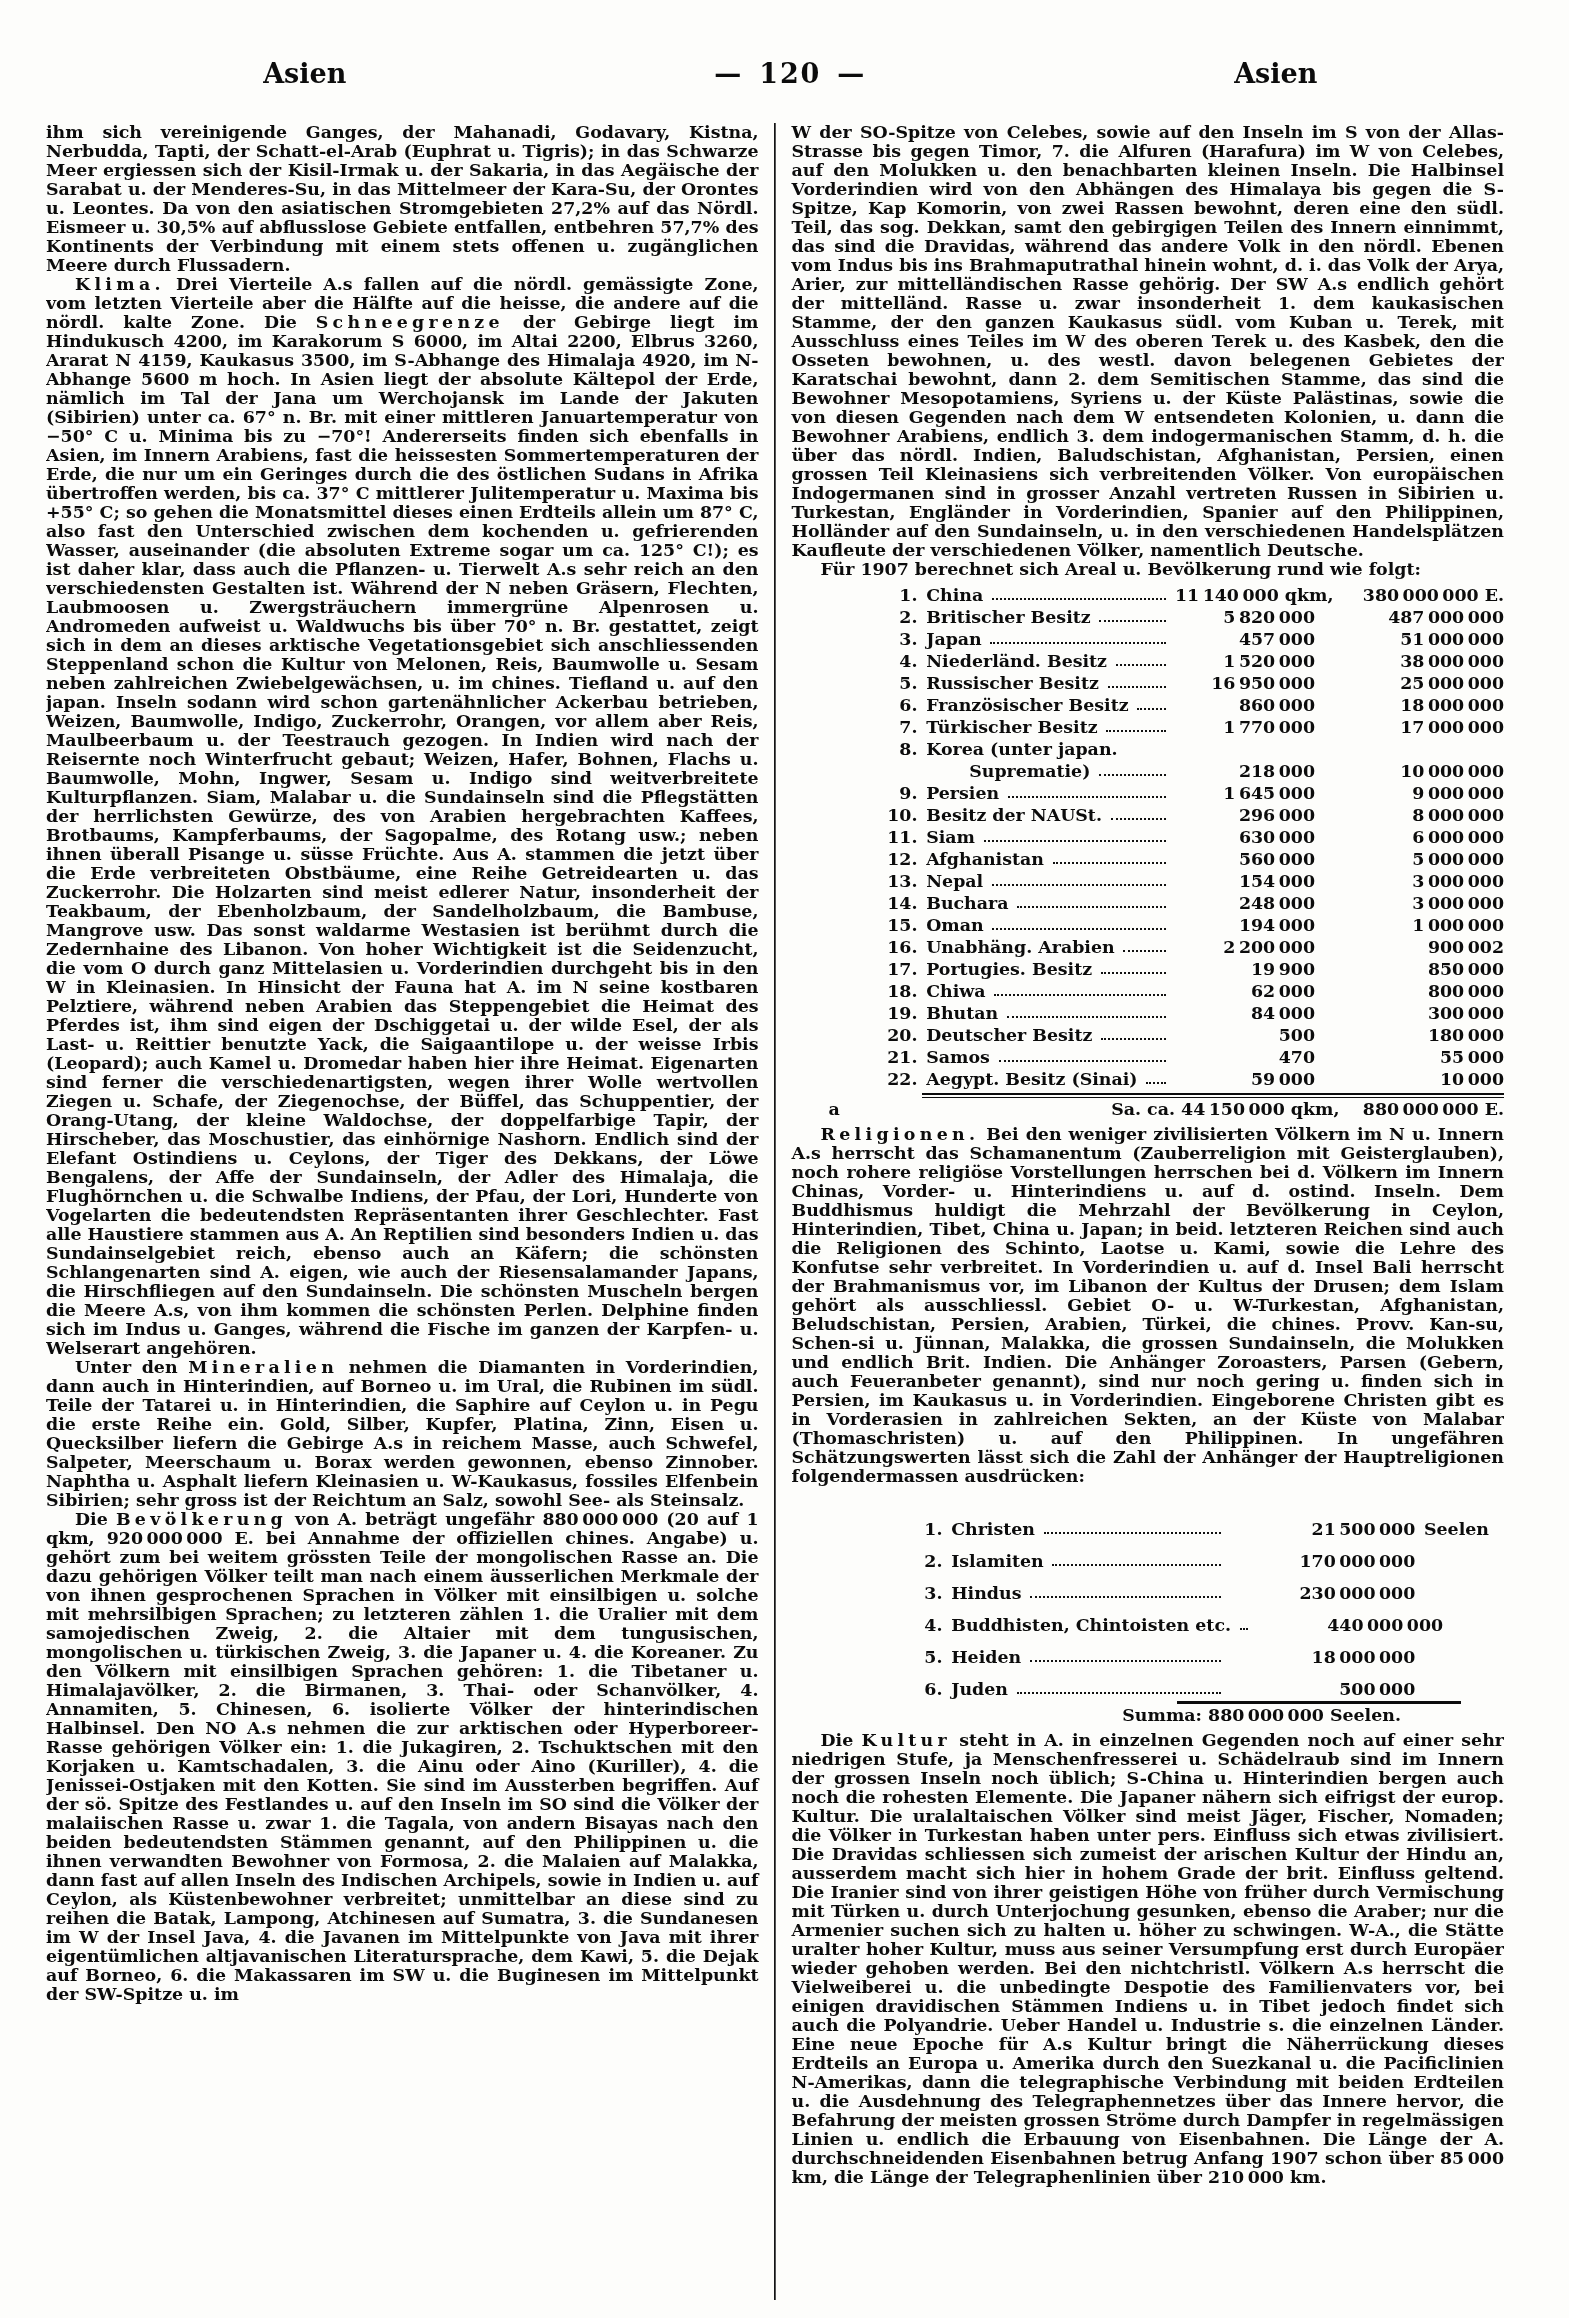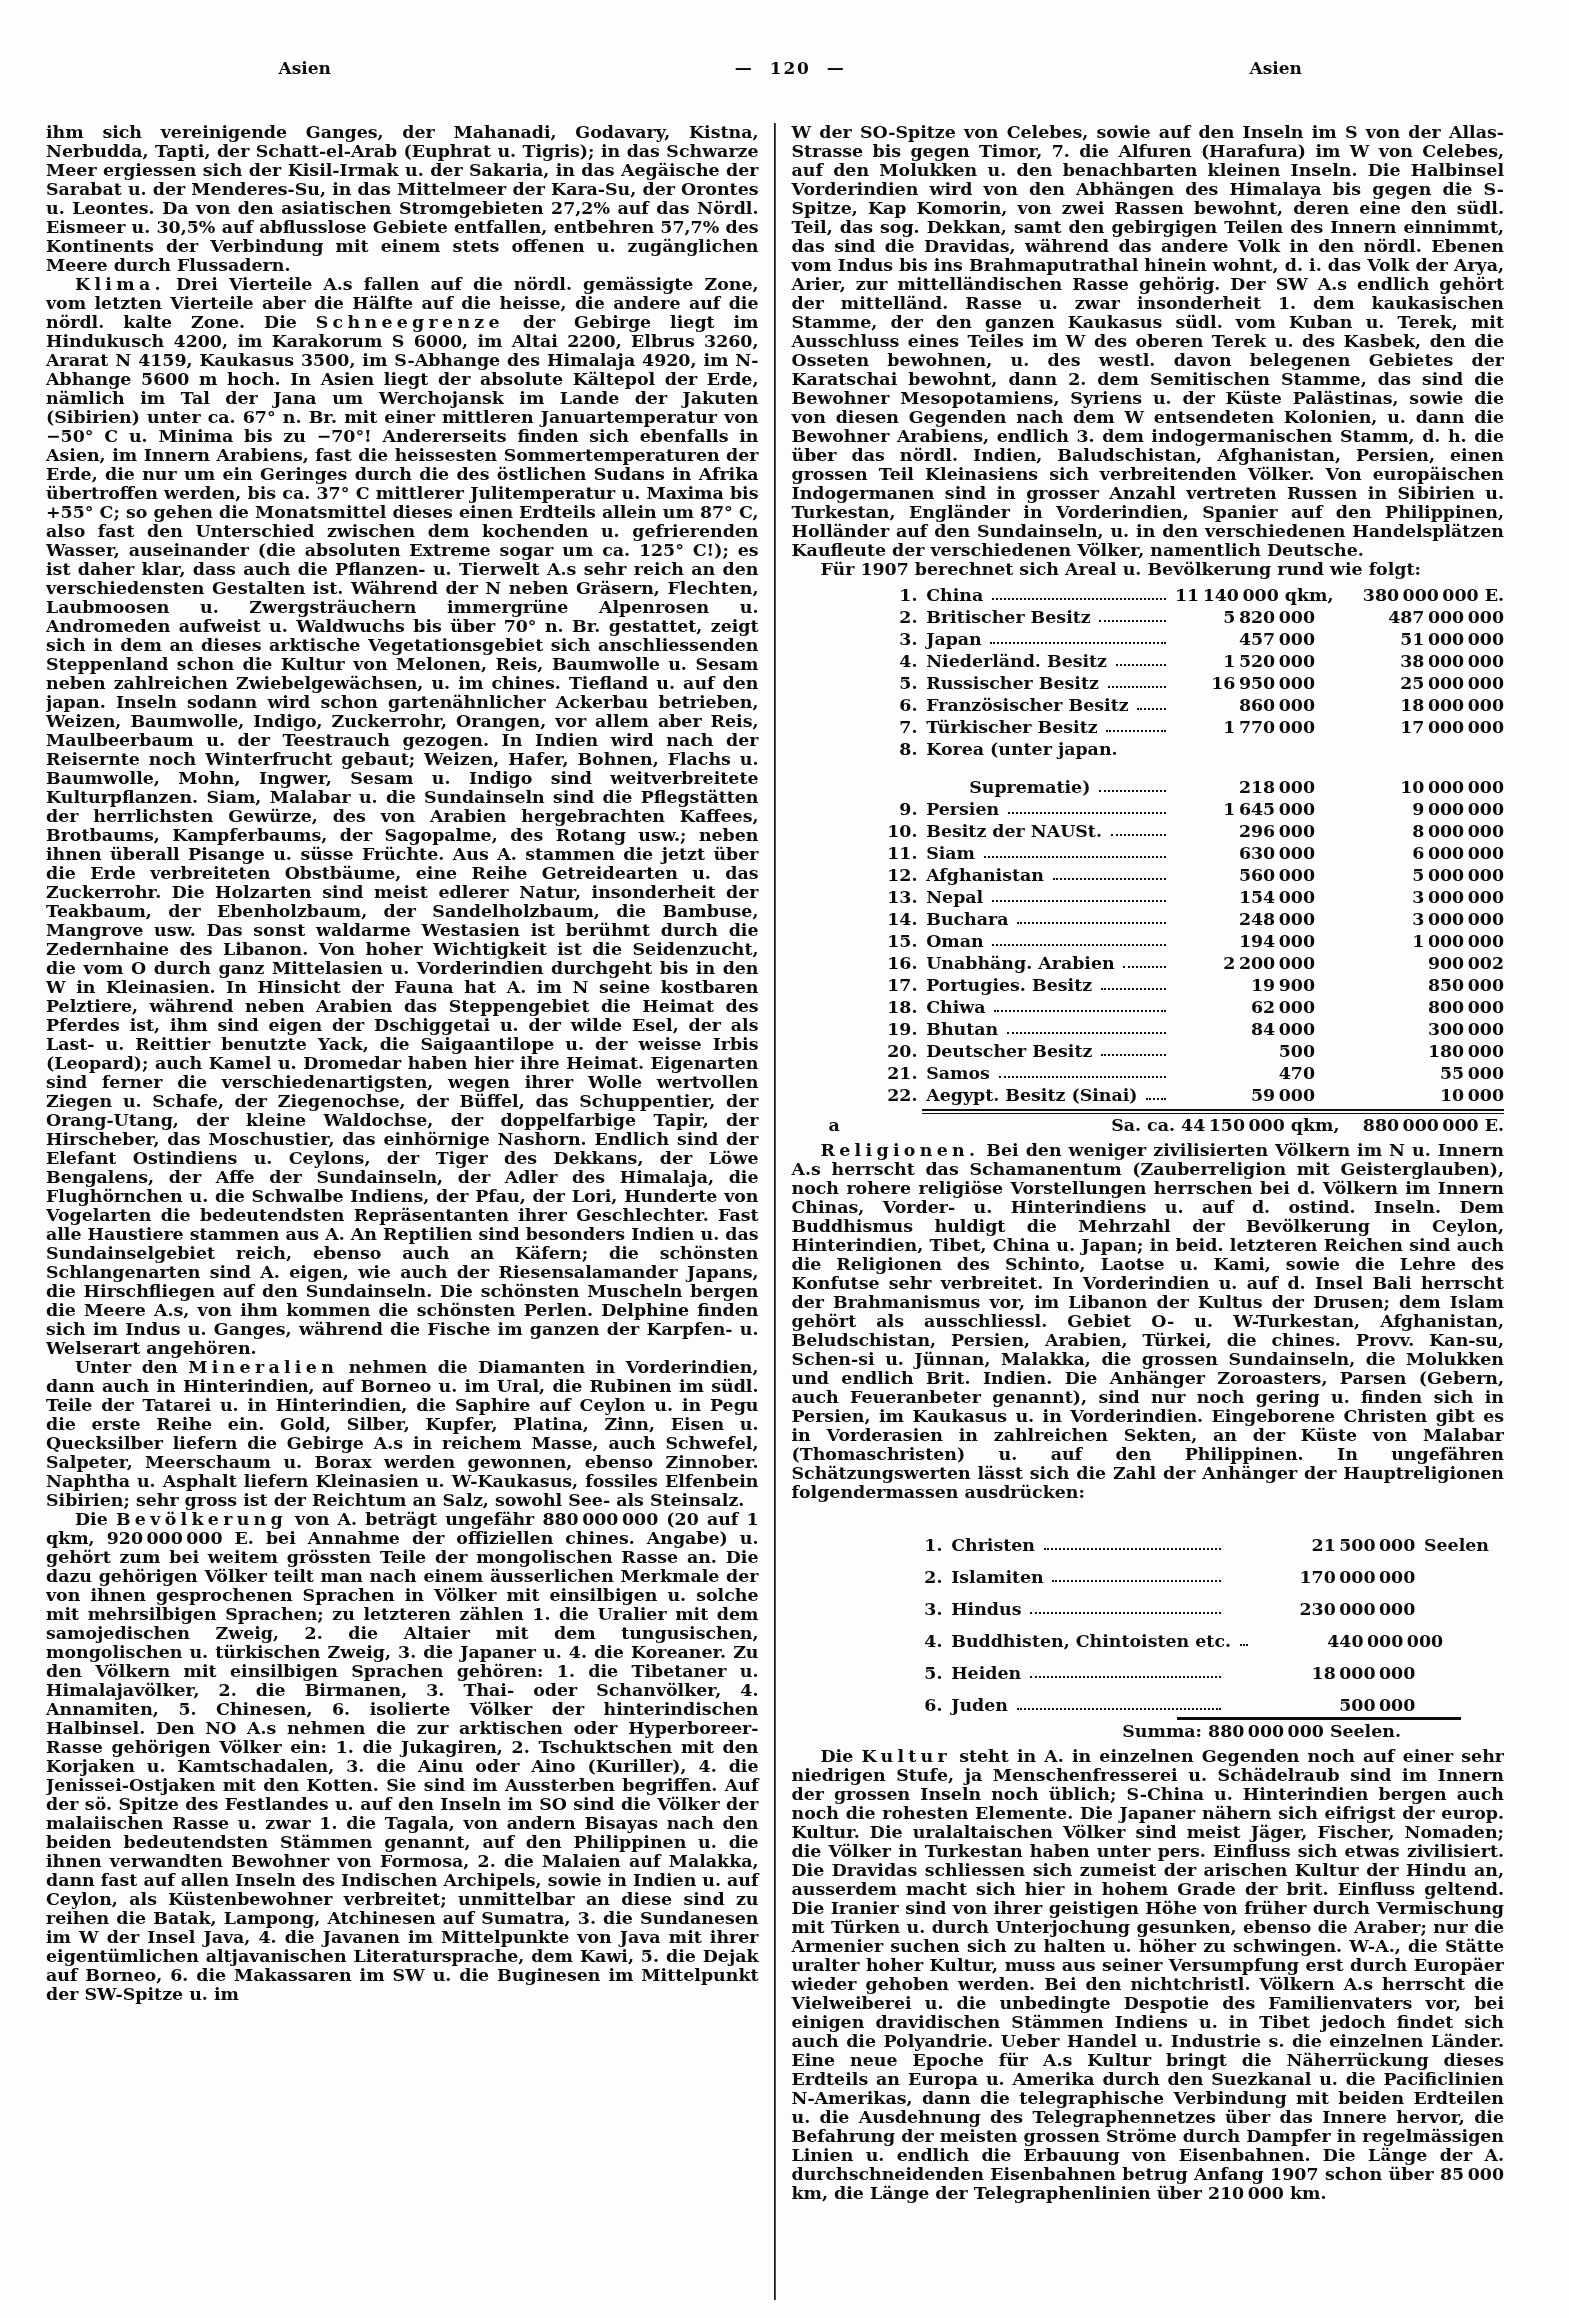--- a/index.html
+++ b/index.html
@@ -7,23 +7,23 @@
     position:relative;
     width:1569px;height:2319px;
     background:#fdfdfb;
     font-family:"DejaVu Serif", serif;
     font-weight:bold;
     color:#0c0c0c;
     overflow:hidden;
     box-sizing:border-box;
   }
   .running-head{
-    position:absolute;top:53px;left:62px;width:1458px;
+    position:absolute;top:59px;left:62px;width:1458px;
     display:flex;align-items:baseline;
-    font-size:17px;line-height:30px;
+    font-size:27px;line-height:30px;
   }
   .rh-zone{width:33.3%;text-align:center;}
   .rh-center{letter-spacing:1.9px;white-space:nowrap;}
   .rh-dash{padding:0 16px;}
   .columns{
     position:absolute;top:123px;left:46px;width:1458px;bottom:18.6px;
     display:flex;
   }
   .col{
     flex:1 1 0;
@@ -32,21 +32,21 @@
     overflow:hidden;
   }
   .col-left{padding-right:15.5px;border-right:1.9px solid #141414;}
   .col-right{padding-left:15.5px;border-left:0.6px solid #555;}
   .para{margin:0;text-indent:29px;}
   .para.noindent{text-indent:0;}
   .sperr{letter-spacing:4.3px;}
   
   .geo-table{margin:5px 0;line-height:22px;}
   .gt-row{display:flex;align-items:baseline;padding-left:87px;}
-  .gt-row.gt-cont{padding-left:130px;margin-top:16px;}
+  .gt-row.gt-cont{padding-left:130px;}
   .gt-num{width:39px;text-align:right;margin-right:8.7px;flex:0 0 auto;}
   .gt-label{white-space:nowrap;flex:0 0 auto;}
   .gt-dots{flex:1 1 auto;border-bottom:2.5px dotted #111;margin:0 8.7px;align-self:flex-end;margin-bottom:6.2px;min-width:8.7px;}
   .gt-area{width:140px;text-align:right;white-space:nowrap;flex:0 0 auto;}
   .gt-pop{width:189px;text-align:right;white-space:nowrap;flex:0 0 auto;}
   .gt-rule{border-top:2.5px solid #0c0c0c;border-bottom:1.9px solid #0c0c0c;height:2.5px;margin-left:130px;margin-top:2.5px;}
   .gt-sum-row{position:relative;display:flex;align-items:baseline;padding-left:87px;}
   .gt-margin-a{position:absolute;left:37px;}
   .gt-sum-label{margin-left:auto;white-space:nowrap;}
   

